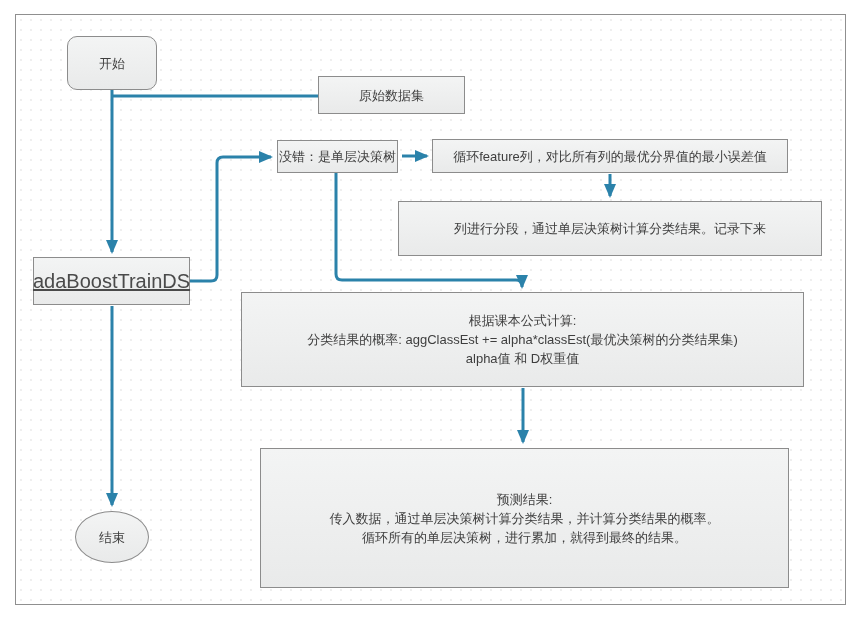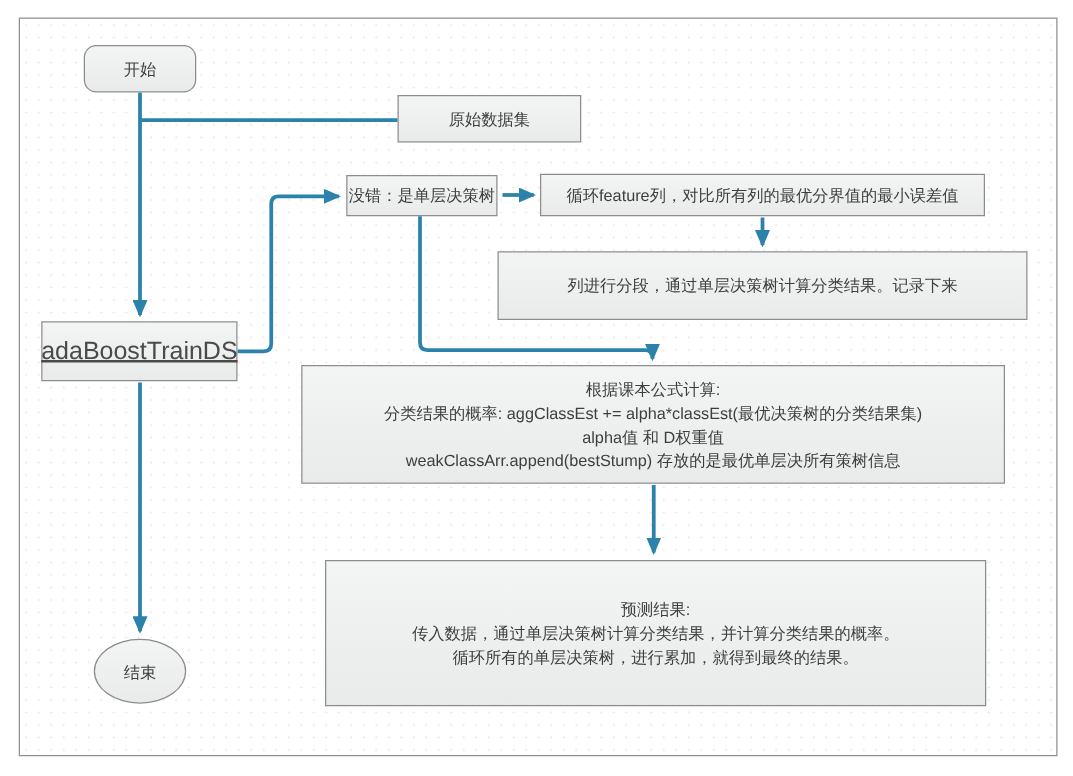--- a/index.html
+++ b/index.html
@@ -25,28 +25,28 @@
     background:linear-gradient(180deg,#f3f4f4 0%,#e9eaea 100%);
     color:#3e3e3e;
     display:flex;align-items:center;justify-content:center;
     text-align:center;
     font-size:13px;
     line-height:19px;
     white-space:nowrap;
   }
   .node.multiline{white-space:normal;flex-direction:column;}
   .node .ln{display:block;}
-  #n-start{left:67px;top:36px;width:90px;height:38px;border-radius:10px;}
+  #n-start{left:67px;top:36px;width:90px;height:54px;border-radius:10px;}
   #n-dataset{left:318px;top:76px;width:147px;height:38px;}
   #n-stump{left:277px;top:140px;width:121px;height:33px;font-size:13px;}
   #n-loop{left:432px;top:139px;width:356px;height:34px;}
   #n-segment{left:398px;top:201px;width:424px;height:55px;}
   #n-adaboost{left:33px;top:257px;width:157px;height:48px;font-size:20px;color:#4a4a4a;text-decoration:underline;}
   #n-formula{left:241px;top:292px;width:563px;height:95px;}
-  #n-predict{left:260px;top:448px;width:529px;height:117px;}
+  #n-predict{left:260px;top:448px;width:529px;height:140px;}
   #n-end{left:75px;top:511px;width:74px;height:52px;border-radius:50%;}
 </style>
 </head>
 <body>
 
 <div class="frame"></div>
 
 <svg class="wires" viewBox="0 0 858 621" xmlns="http://www.w3.org/2000/svg">
   <defs>
     <marker id="arrow" markerUnits="userSpaceOnUse" markerWidth="14" markerHeight="12" viewBox="0 0 14 12" refX="12" refY="6" orient="auto">
@@ -86,21 +86,20 @@
 </div>
 
 <div class="node" id="n-adaboost">
   <span>adaBoostTrainDS</span>
 </div>
 
 <div class="node multiline" id="n-formula">
   <span class="ln">根据课本公式计算:</span>
   <span class="ln">分类结果的概率: aggClassEst += alpha*classEst(最优决策树的分类结果集)</span>
   <span class="ln">alpha值 和 D权重值</span>
-  <span class="ln">weakClassArr.append(bestStump) 存放的是最优单层决所有策树信息</span>
 </div>
 
 <div class="node multiline" id="n-predict">
   <span class="ln">预测结果:</span>
   <span class="ln">传入数据，通过单层决策树计算分类结果，并计算分类结果的概率。</span>
   <span class="ln">循环所有的单层决策树，进行累加，就得到最终的结果。</span>
 </div>
 
 <div class="node" id="n-end">
   <span>结束</span>

